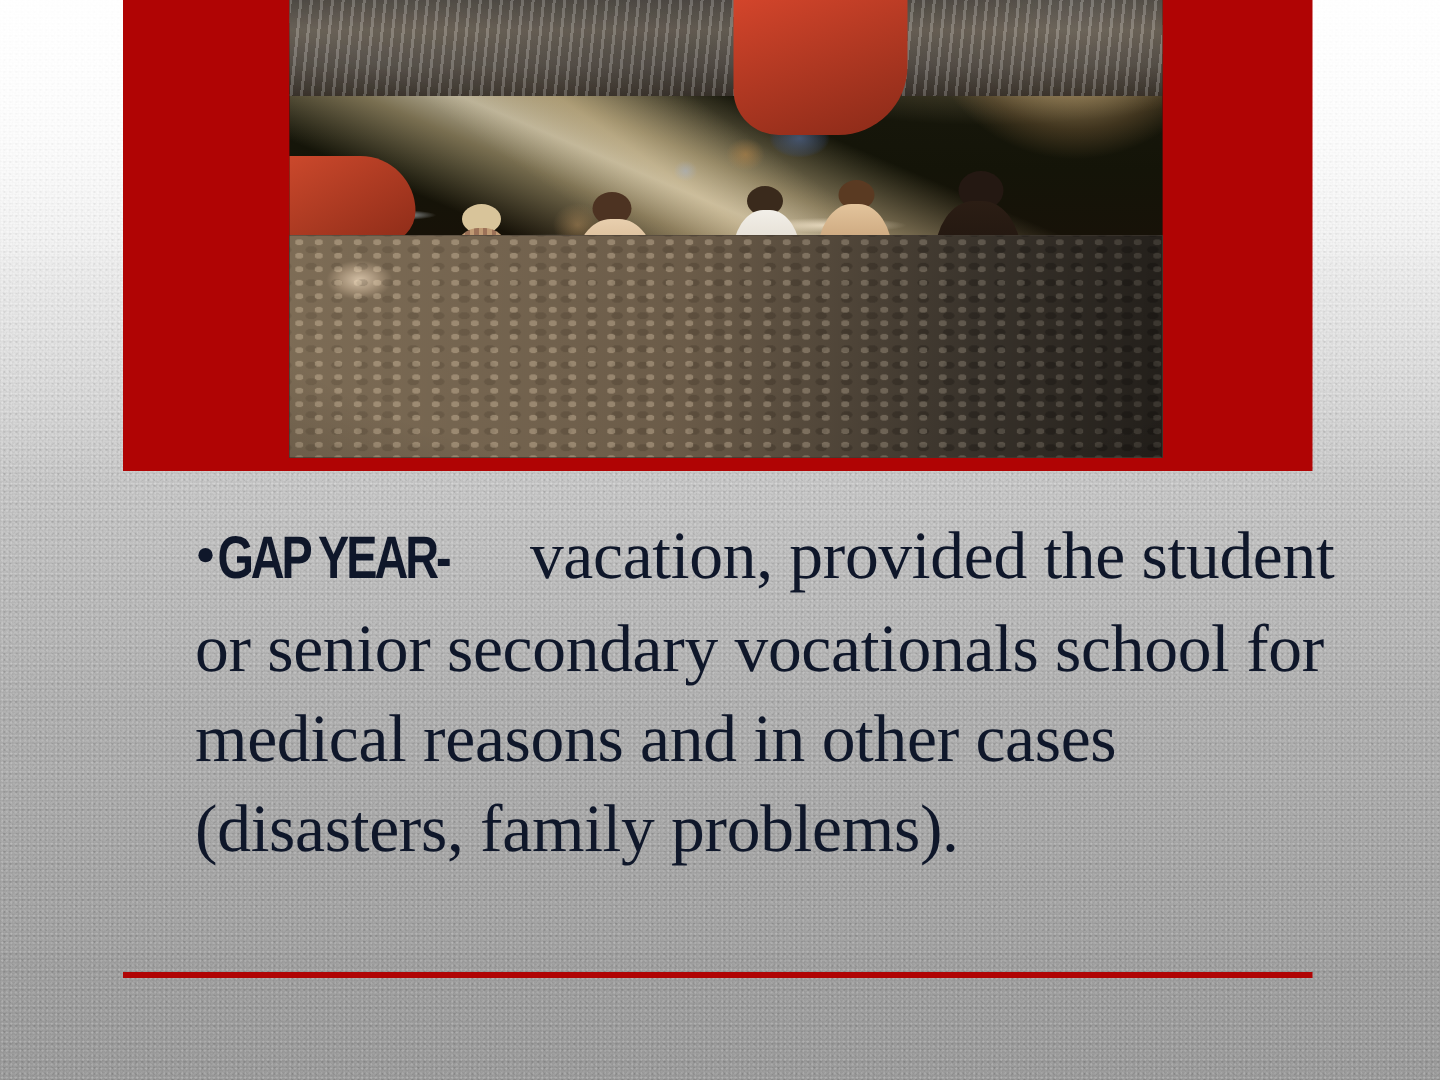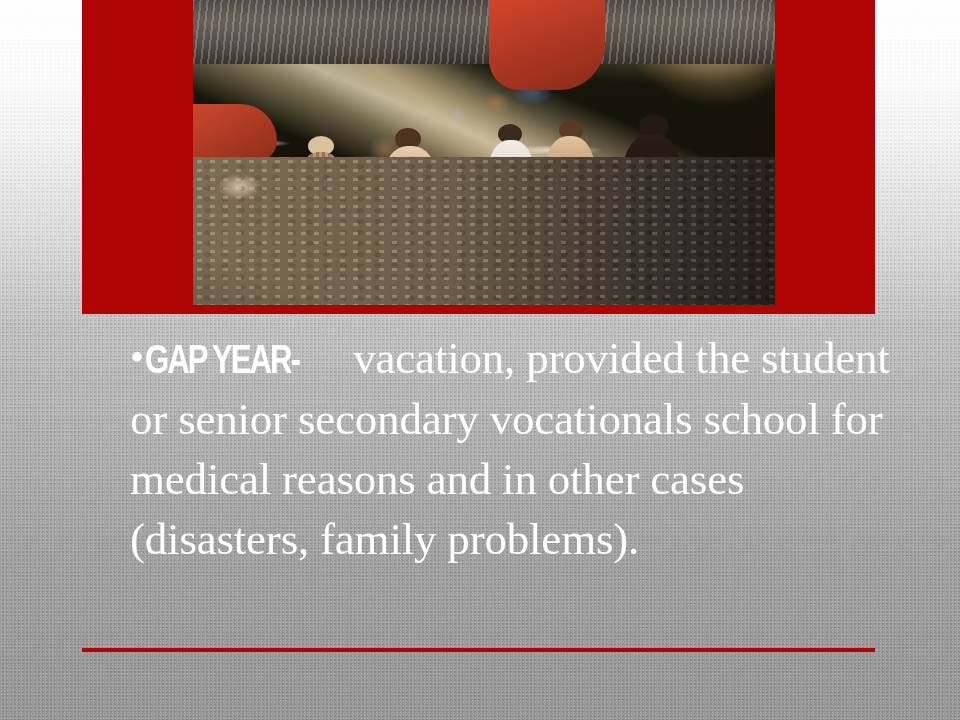--- a/index.html
+++ b/index.html
@@ -179,23 +179,23 @@
   .p-body { position: absolute; border-radius: 45% 45% 18% 18% / 55% 55% 14% 14%; }
   .p-head { position: absolute; border-radius: 50%; }
 
   
   .bag { position: absolute; }
 
   
   #body-text {
     position: absolute;
     left: 130px;
-    top: 328px;
+    top: 340px;
     width: 760px;
-    color: #ffffff;
+    color: #0f172a;
     font-size: 45px;
     line-height: 60px;
     letter-spacing: -0.2px;
   }
   #body-text .lead {
     font-family: "Liberation Sans", sans-serif;
     font-weight: bold;
     font-size: 40px;
     letter-spacing: -2.6px;
     transform: scaleX(.78);

